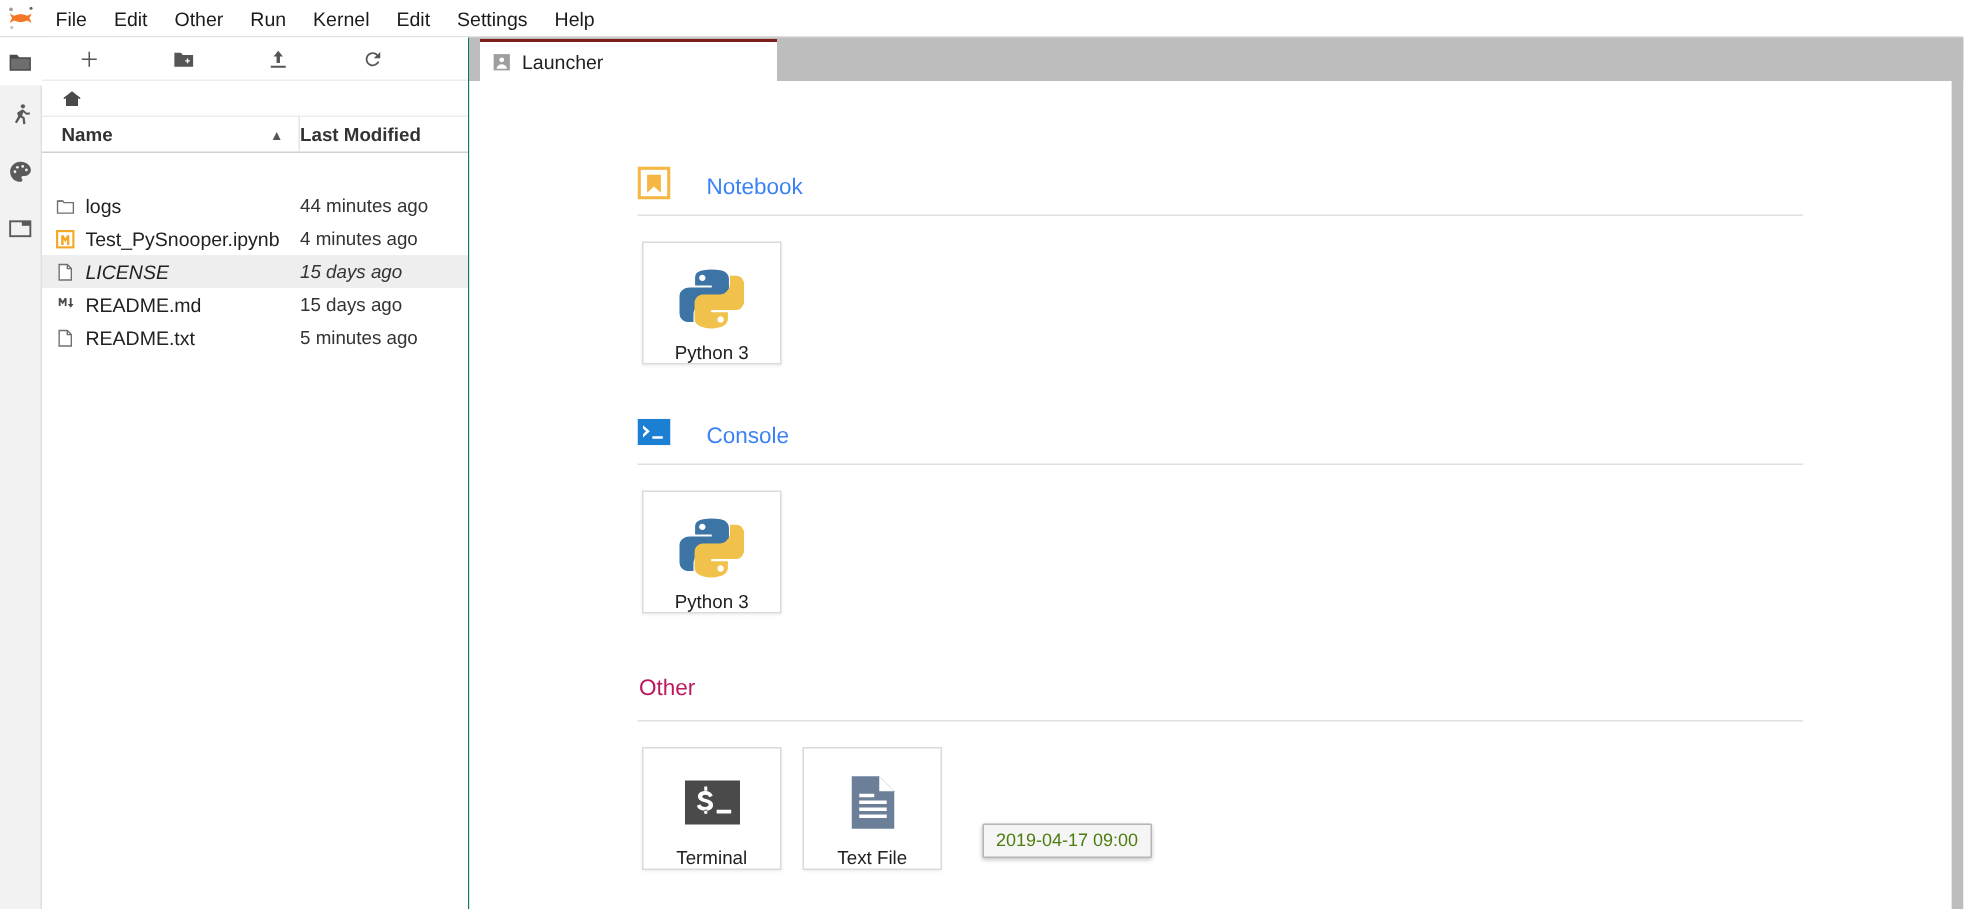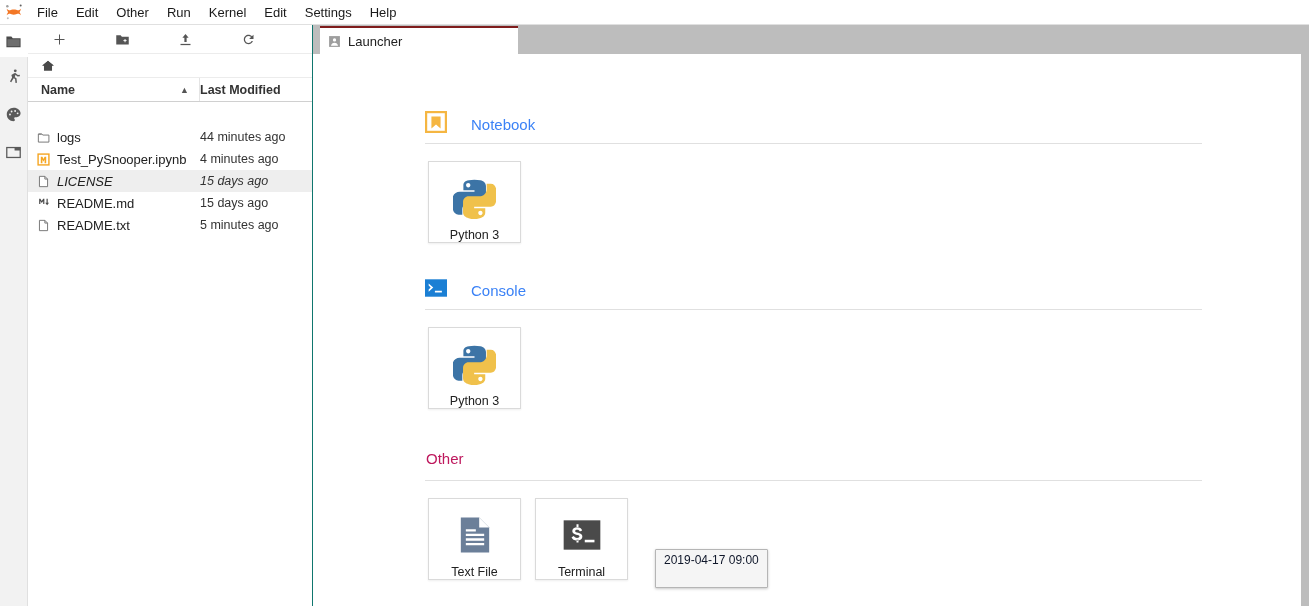--- a/index.html
+++ b/index.html
@@ -109,21 +109,21 @@
   }
   .card-icon { margin-top: 14px; height: 44px; display: flex; align-items: center; justify-content: center; }
   .card-label { margin-top: 8px; font-size: 12.5px; color: #212121; }
 
   .other-title { font-size: 15px; color: #be185d; padding-left: 113px; height: 24px; line-height: 24px; }
 
   
   .tooltip {
     position: absolute; left: 342px; top: 274px;
     background: #f5f5f5; border: 1px solid #b5b5b5;
-    padding: 3px 8px 20px; font-size: 12px; color: #0f172a;
+    padding: 3px 8px 4px; font-size: 12px; color: #4d7c0f;
     box-shadow: 0 1px 3px rgba(0,0,0,.22); white-space: nowrap; border-radius: 1px;
   }
 </style>
 </head>
 <body>
 
 <div id="app">
 
   <div class="menubar">
     <div class="jp-logo">
@@ -352,38 +352,38 @@
             <span>2019-04-17 09:00</span>
           </div>
         </div>
 
         <div class="section" style="top:393px;">
           <div class="other-title">Other</div>
           <div class="sec-rule" style="margin-top:9px;"></div>
           <div class="cards">
             <div class="card">
               <span class="card-icon">
+                <svg width="44" height="44" viewBox="0 0 24 24">
+                  <rect x="2" y="4" width="20" height="16" fill="#4a4a4a"></rect>
+                  <path d="M9.4 7.8c-1.6 0-2.7.8-2.7 2 0 1 .7 1.6 2.1 2l.8.2c.7.2 1 .4 1 .8 0 .5-.5.8-1.3.8-.9 0-1.5-.4-1.7-1l-1.3.6c.3 1.1 1.4 1.8 3 1.8 1.8 0 2.9-.8 2.9-2.1 0-1-.7-1.7-2.2-2.1l-.8-.2c-.6-.2-.9-.4-.9-.7 0-.4.4-.7 1.1-.7.7 0 1.2.3 1.4.9l1.3-.6c-.4-1-1.4-1.7-2.7-1.7zM9 6.2h1.1v1.5H9zM9 14.6h1.1v1.5H9z" fill="#fff"></path>
+                  <path d="M13.5 14.6h5.3v1.4h-5.3z" fill="#fff"></path>
+                </svg>
+              </span>
+              <span class="card-label">Terminal</span>
+            </div>
+            <div class="card">
+              <span class="card-icon">
                 <svg width="40" height="40" viewBox="0 0 24 24">
                   <path d="M3.5 1.5h11L20.5 7.5v15h-17z" fill="#6b7f99"></path>
                   <path d="M14.5 1.5v6h6z" fill="#ffffff"></path>
                   <path d="M6.5 8.5h6v1.4h-6zM6.5 11.2h11v1.4h-11zM6.5 14h11v1.4h-11zM6.5 16.8h11v1.4h-11z" fill="#ffffff"></path>
                 </svg>
               </span>
               <span class="card-label">Text File</span>
             </div>
-            <div class="card">
-              <span class="card-icon">
-                <svg width="44" height="44" viewBox="0 0 24 24">
-                  <rect x="2" y="4" width="20" height="16" fill="#4a4a4a"></rect>
-                  <path d="M9.4 7.8c-1.6 0-2.7.8-2.7 2 0 1 .7 1.6 2.1 2l.8.2c.7.2 1 .4 1 .8 0 .5-.5.8-1.3.8-.9 0-1.5-.4-1.7-1l-1.3.6c.3 1.1 1.4 1.8 3 1.8 1.8 0 2.9-.8 2.9-2.1 0-1-.7-1.7-2.2-2.1l-.8-.2c-.6-.2-.9-.4-.9-.7 0-.4.4-.7 1.1-.7.7 0 1.2.3 1.4.9l1.3-.6c-.4-1-1.4-1.7-2.7-1.7zM9 6.2h1.1v1.5H9zM9 14.6h1.1v1.5H9z" fill="#fff"></path>
-                  <path d="M13.5 14.6h5.3v1.4h-5.3z" fill="#fff"></path>
-                </svg>
-              </span>
-              <span class="card-label">Terminal</span>
-            </div>
           </div>
         </div>
 
       </div>
     </div>
   </div>
 
 </div>
 
 </body></html>

